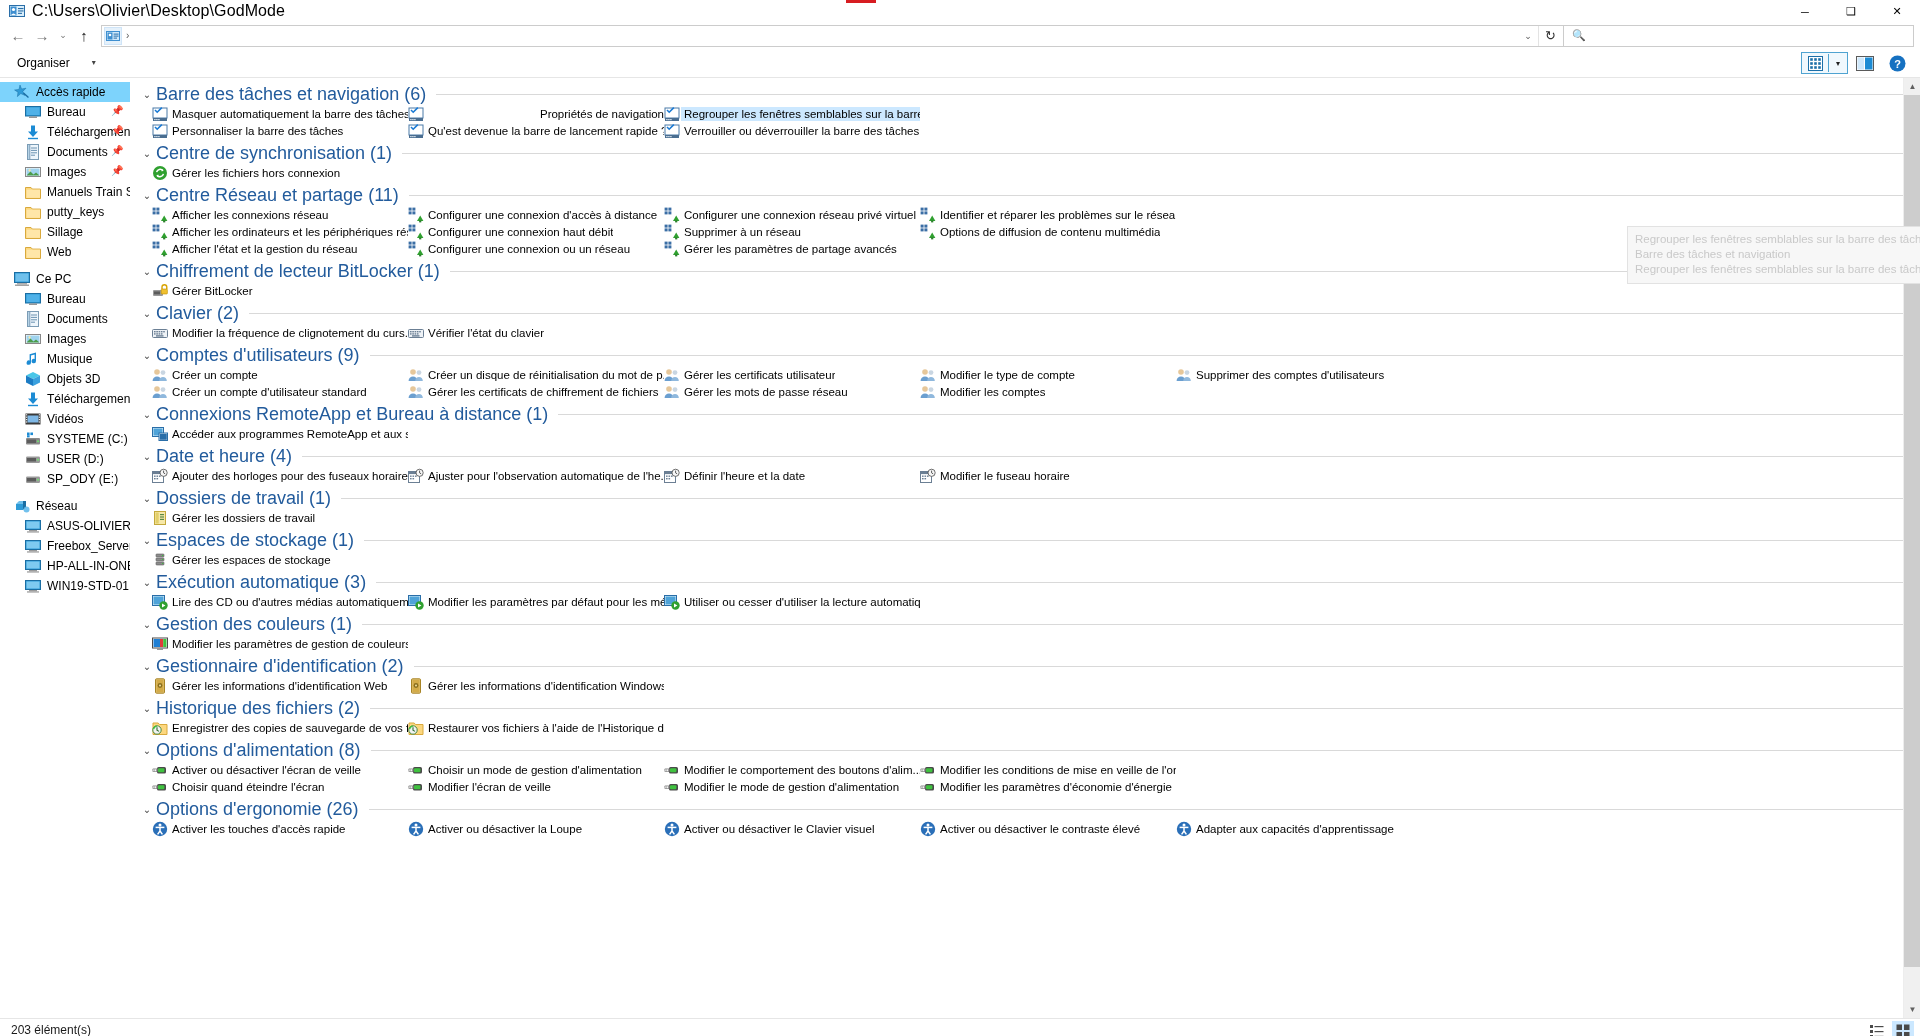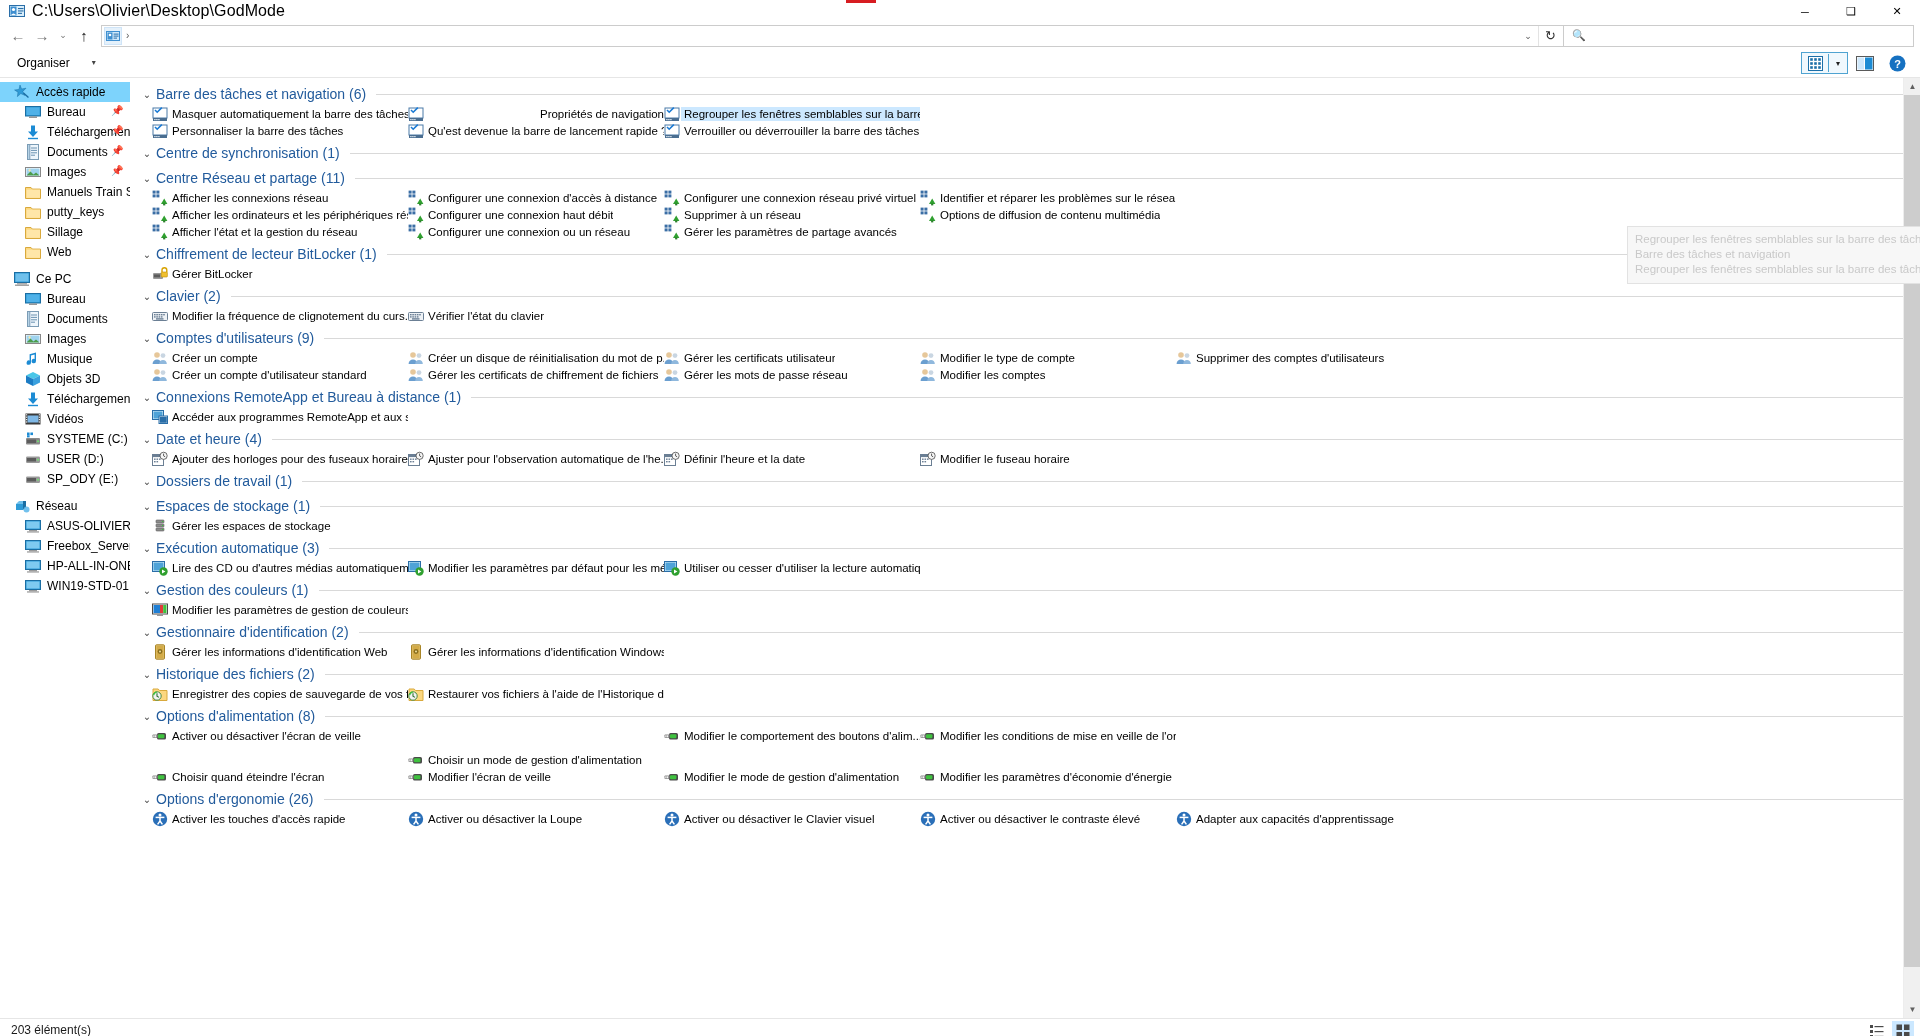--- a/index.html
+++ b/index.html
@@ -181,21 +181,21 @@
     margin-top: 3px;
     color: #2a5699;
     font-size: 14px;
     white-space: nowrap;
   }
   .group-header .chev {
     width: 14px; color: #4a4a4a; font-size: 10px;
     display: flex; align-items: center; justify-content: center;
     margin-right: 2px;
   }
-  .group-header .gtitle { color: #225b9c; font-size: 14px; }
+  .group-header .gtitle { color: #225b9c; font-size: 18px; }
   .group-header .gline {
     flex: 1; height: 1px; background: #d9d9d9; margin-left: 10px; margin-right: 16px;
   }
   .item {
     width: 256px;
     height: 17px;
     display: flex; align-items: center;
     font-size: 11.5px;
     color: #000;
     white-space: nowrap;
@@ -740,20 +740,34 @@
             </svg>
           </span>
           <span class="ilbl">Verrouiller ou déverrouiller la barre des tâches</span>
         </div>
       </div>
       <div class="group-header">
         <span class="chev">⌄</span>
         <span class="gtitle">Centre de synchronisation (1)</span>
         <span class="gline"></span>
       </div>
+      <div class="col-wrap">
+        <div class="item" style="grid-area: 1 / 1;">
+          <span class="iico">
+            <svg width="16" height="16" viewBox="0 0 16 16">
+              <circle cx="8" cy="8" r="7" fill="#2fa02f"></circle>
+              <path d="M4.6 7.2 a3.6 3.6 0 0 1 6.3 -1.6" stroke="#ffffff" stroke-width="1.5" fill="none"></path>
+              <path d="M11.4 8.8 a3.6 3.6 0 0 1 -6.3 1.6" stroke="#ffffff" stroke-width="1.5" fill="none"></path>
+              <path d="M10.2 4 l1.4 1.9 l-2.3 0.3z" fill="#ffffff"></path>
+              <path d="M5.8 12 l-1.4 -1.9 l2.3 -0.3z" fill="#ffffff"></path>
+            </svg>
+          </span>
+          <span class="ilbl">Gérer les fichiers hors connexion</span>
+        </div>
+      </div>
       <div class="group-header">
         <span class="chev">⌄</span>
         <span class="gtitle">Centre Réseau et partage (11)</span>
         <span class="gline"></span>
       </div>
       <div class="col-wrap">
         <div class="item" style="grid-area: 1 / 1;">
           <span class="iico">
             <svg width="16" height="16" viewBox="0 0 16 16">
               <g fill="#3b6ea5">
@@ -1185,20 +1199,36 @@
             </svg>
           </span>
           <span class="ilbl">Modifier le fuseau horaire</span>
         </div>
       </div>
       <div class="group-header">
         <span class="chev">⌄</span>
         <span class="gtitle">Dossiers de travail (1)</span>
         <span class="gline"></span>
       </div>
+      <div class="col-wrap">
+        <div class="item" style="grid-area: 1 / 1;">
+          <span class="iico">
+            <svg width="16" height="16" viewBox="0 0 16 16">
+              <rect x="2.5" y="1.5" width="11" height="13" fill="#f6e8a8" stroke="#c4a93c"></rect>
+              <rect x="3.5" y="2.5" width="3.2" height="11" fill="#e3cf6b"></rect>
+              <g fill="#5a8a46">
+                <rect x="8" y="4" width="4" height="1.2"></rect>
+                <rect x="8" y="6.4" width="4" height="1.2"></rect>
+                <rect x="8" y="8.8" width="4" height="1.2"></rect>
+              </g>
+            </svg>
+          </span>
+          <span class="ilbl">Gérer les dossiers de travail</span>
+        </div>
+      </div>
       <div class="group-header">
         <span class="chev">⌄</span>
         <span class="gtitle">Espaces de stockage (1)</span>
         <span class="gline"></span>
       </div>
       <div class="col-wrap">
         <div class="item" style="grid-area: 1 / 1;">
           <span class="iico">
             <svg width="16" height="16" viewBox="0 0 16 16">
               <g fill="#8c8c8c" stroke="#5a5a5a" stroke-width="0.6">
@@ -1356,21 +1386,21 @@
             <svg width="16" height="16" viewBox="0 0 16 16">
               <rect x="5" y="5" width="9" height="6.5" rx="1.6" fill="#4a4a4a"></rect>
               <rect x="6" y="6.2" width="6.4" height="4" rx="1" fill="#3fc23f"></rect>
               <rect x="0.5" y="6.5" width="5" height="3.5" rx="0.8" fill="#8a8a8a"></rect>
               <rect x="1.4" y="7.3" width="1.1" height="2" fill="#ffffff"></rect>
               <rect x="3.1" y="7.3" width="1.1" height="2" fill="#ffffff"></rect>
             </svg>
           </span>
           <span class="ilbl">Choisir quand éteindre l'écran</span>
         </div>
-        <div class="item" style="grid-area: 1 / 2; margin-top: 24px;">
+        <div class="item" style="grid-area: 1 / 2;">
           <span class="iico">
             <svg width="16" height="16" viewBox="0 0 16 16">
               <rect x="5" y="5" width="9" height="6.5" rx="1.6" fill="#4a4a4a"></rect>
               <rect x="6" y="6.2" width="6.4" height="4" rx="1" fill="#3fc23f"></rect>
               <rect x="0.5" y="6.5" width="5" height="3.5" rx="0.8" fill="#8a8a8a"></rect>
               <rect x="1.4" y="7.3" width="1.1" height="2" fill="#ffffff"></rect>
               <rect x="3.1" y="7.3" width="1.1" height="2" fill="#ffffff"></rect>
             </svg>
           </span>
           <span class="ilbl">Choisir un mode de gestion d'alimentation</span>

